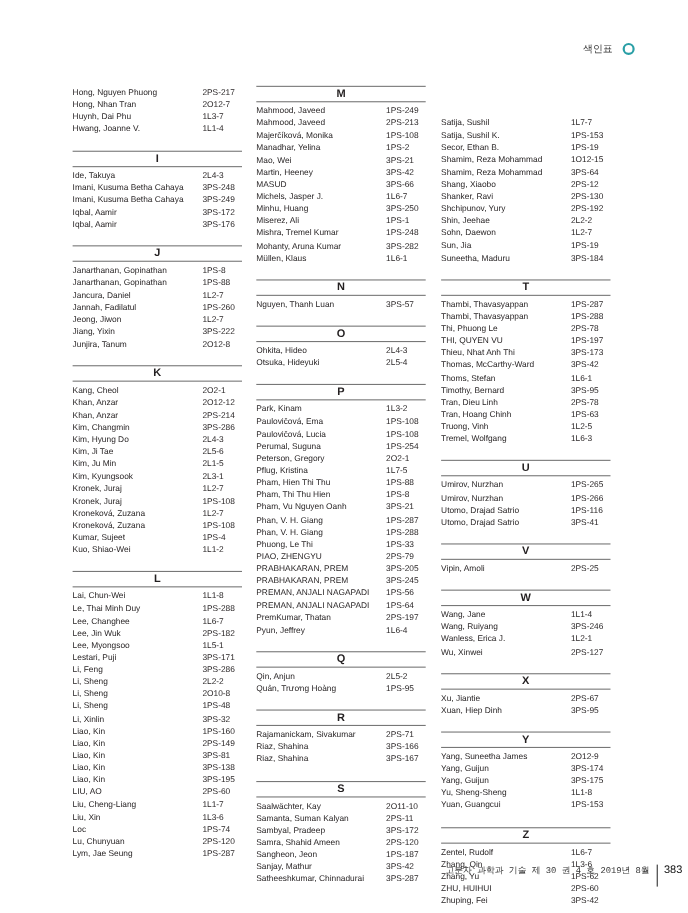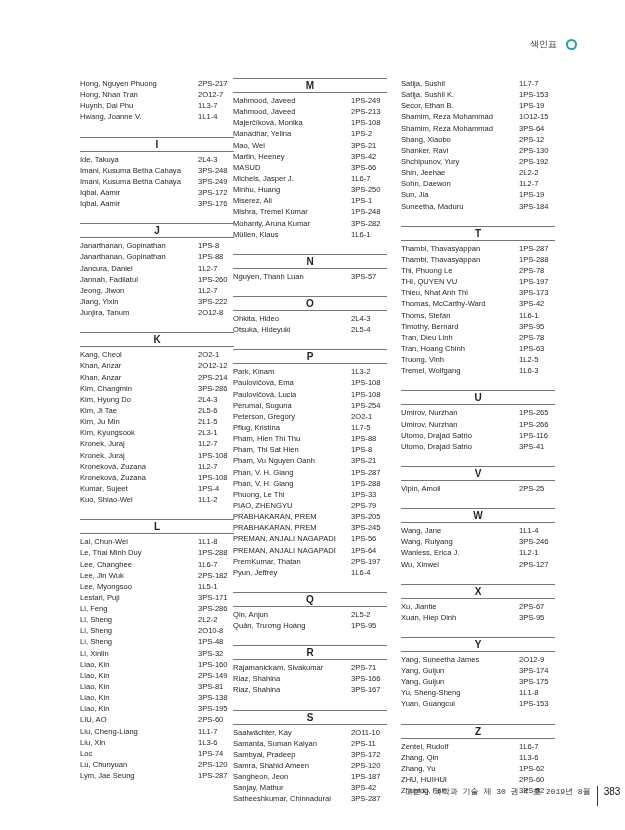--- a/index.html
+++ b/index.html
@@ -2,23 +2,23 @@
 <html><head>
 <meta charset="utf-8">
 <style>
   html, body { margin:0; padding:0; background:#ffffff; }
   body { width:625px; height:830px; position:relative; overflow:hidden;
          font-family:"Liberation Sans", "DejaVu Sans", sans-serif; color:#231f20; }
   .header { position:absolute; top:38px; right:48px; display:flex; align-items:center; gap:9px; }
   .header-title { font-size:9px; color:#333; font-family:"DejaVu Sans", sans-serif; }
   .ring-icon { width:7px; height:7px; border:2.2px solid #2a9fa6; border-radius:50%; display:inline-block; }
   .col { position:absolute; top:78px; width:154px; }
-  .col1 { left:80px; }
+  .col1 { left:66px; }
   .col2 { left:233px; }
-  .col3 { left:401px; }
+  .col3 { left:401px;margin-top:28px; }
   .section { margin:0; }
   .section-head { border-top:1.5px solid #777; border-bottom:1px solid #777; height:13px; line-height:13px;
                   text-align:center; font-weight:bold; font-size:10px; font-family:"Liberation Sans Narrow","Liberation Sans", sans-serif;
                   margin-bottom:2px; margin-top:0; }
   .row { display:flex; justify-content:space-between; font-size:7.6px; height:11.15px; line-height:11.15px; white-space:nowrap; }
   .row .name { flex:1; overflow:hidden; }
   .row .code { width:36px; text-align:left; }
   .gap { height:14px; }
   .footer { position:absolute; top:781px; left:405px; display:flex; align-items:center; }
   .footer-journal { font-size:8px; color:#333; font-family:Liberation Mono, monospace; }
@@ -362,21 +362,21 @@
       </div>
       <div class="row">
         <span class="name">Pflug, Kristina</span>
         <span class="code">1L7-5</span>
       </div>
       <div class="row">
         <span class="name">Pham, Hien Thi Thu</span>
         <span class="code">1PS-88</span>
       </div>
       <div class="row">
-        <span class="name">Pham, Thi Sat Hien</span>
+        <span class="name">Pham, Thi Thu Hien</span>
         <span class="code">1PS-8</span>
       </div>
       <div class="row">
         <span class="name">Pham, Vu Nguyen Oanh</span>
         <span class="code">3PS-21</span>
       </div>
       <div class="row">
         <span class="name">Phan, V. H. Giang</span>
         <span class="code">1PS-287</span>
       </div>

